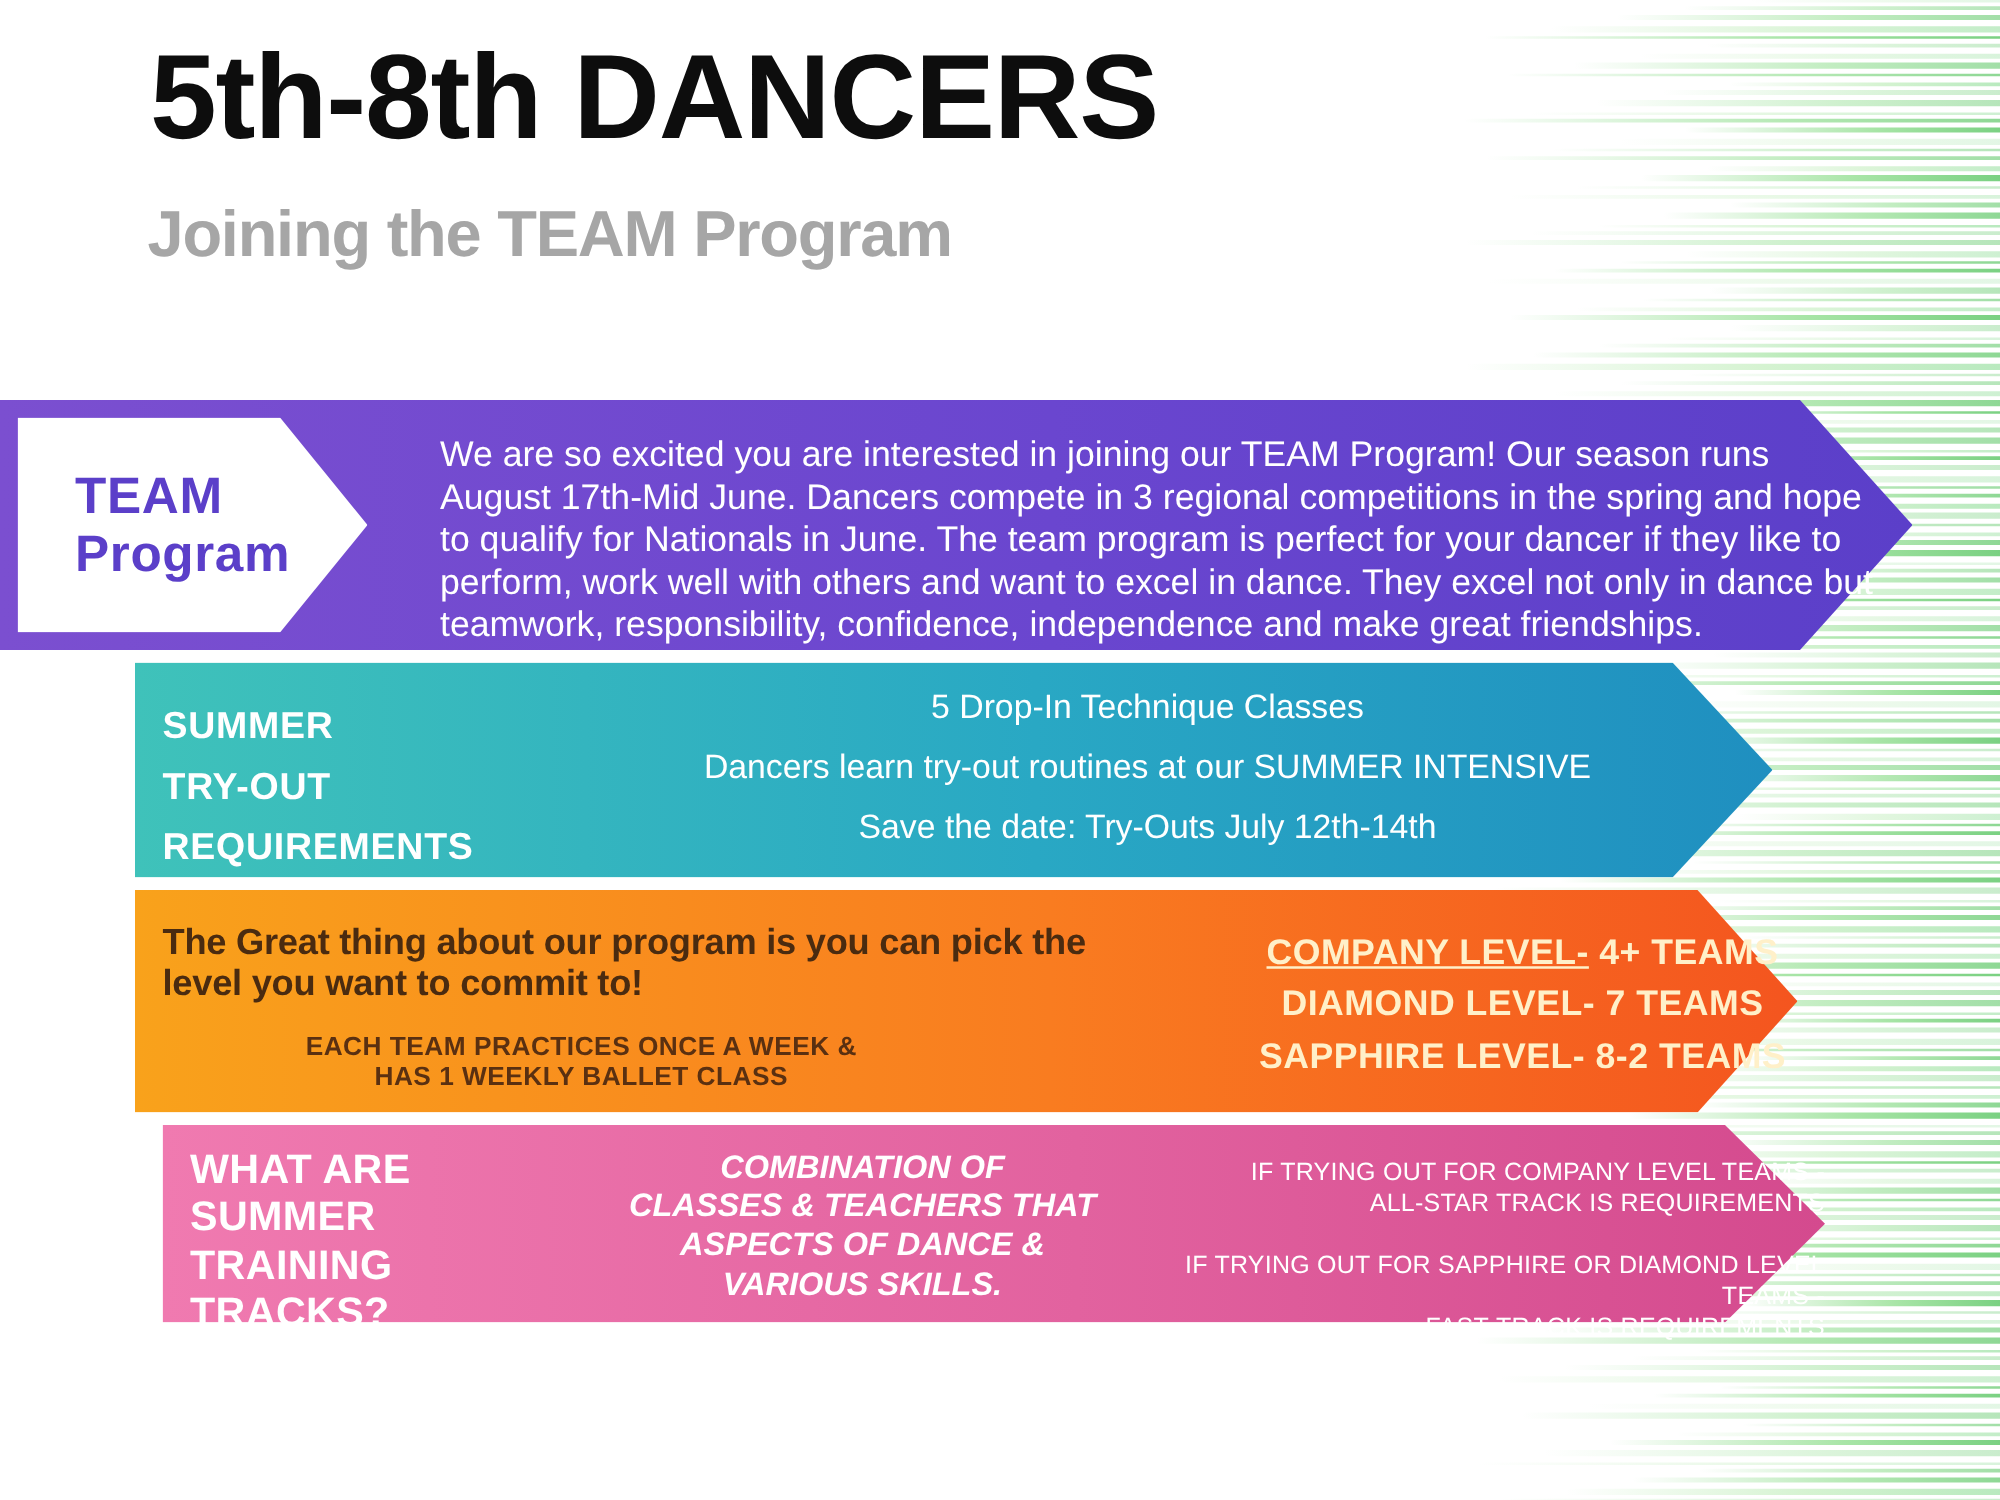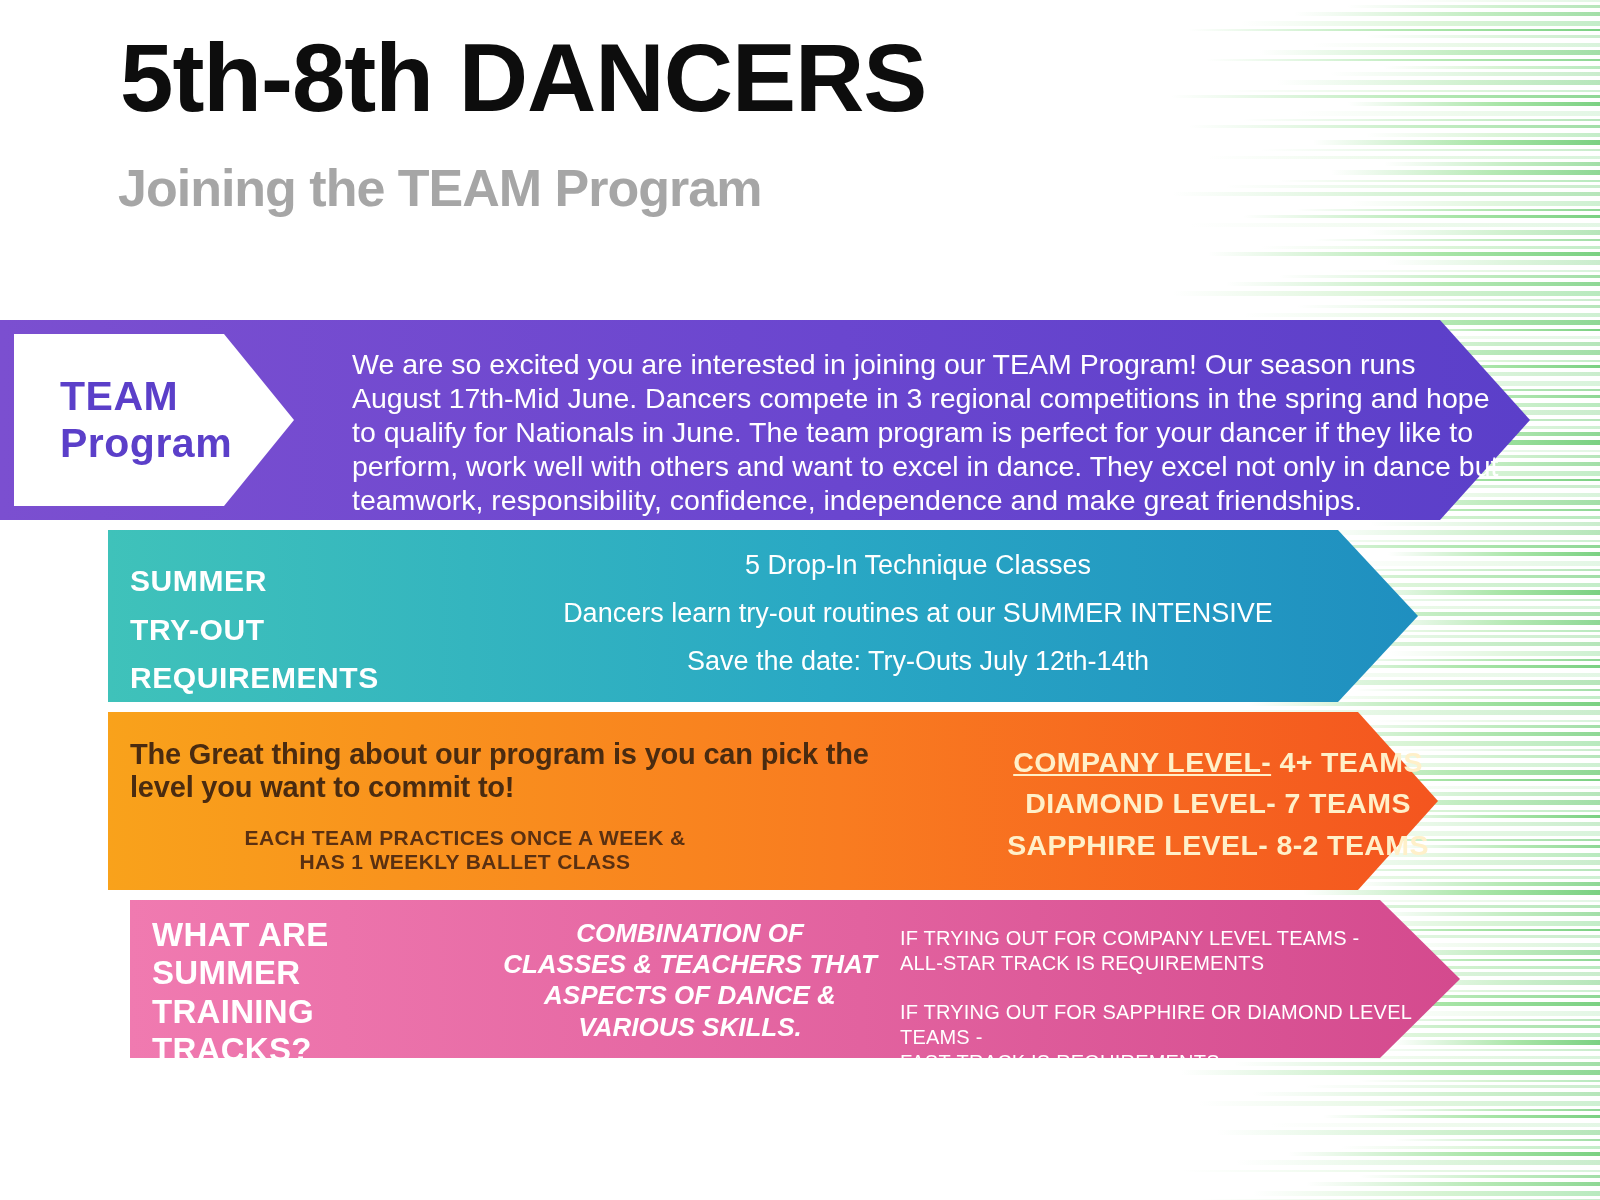--- a/index.html
+++ b/index.html
@@ -204,21 +204,21 @@
     line-height: 1.2;
     text-align: center;
   }
   #band-tracks .right {
     position: absolute;
     left: 770px; top: 26px;
     width: 560px;
     color: #ffffff;
     font-size: 20px;
     line-height: 1.25;
-    text-align: left;
+    text-align: right;
     letter-spacing: 0.2px;
   }
   #band-tracks .right .blk { margin-bottom: 24px; }
 </style>
 </head>
 <body>
 
 <div id="page">
 
   <div class="streaks" id="streaks">

